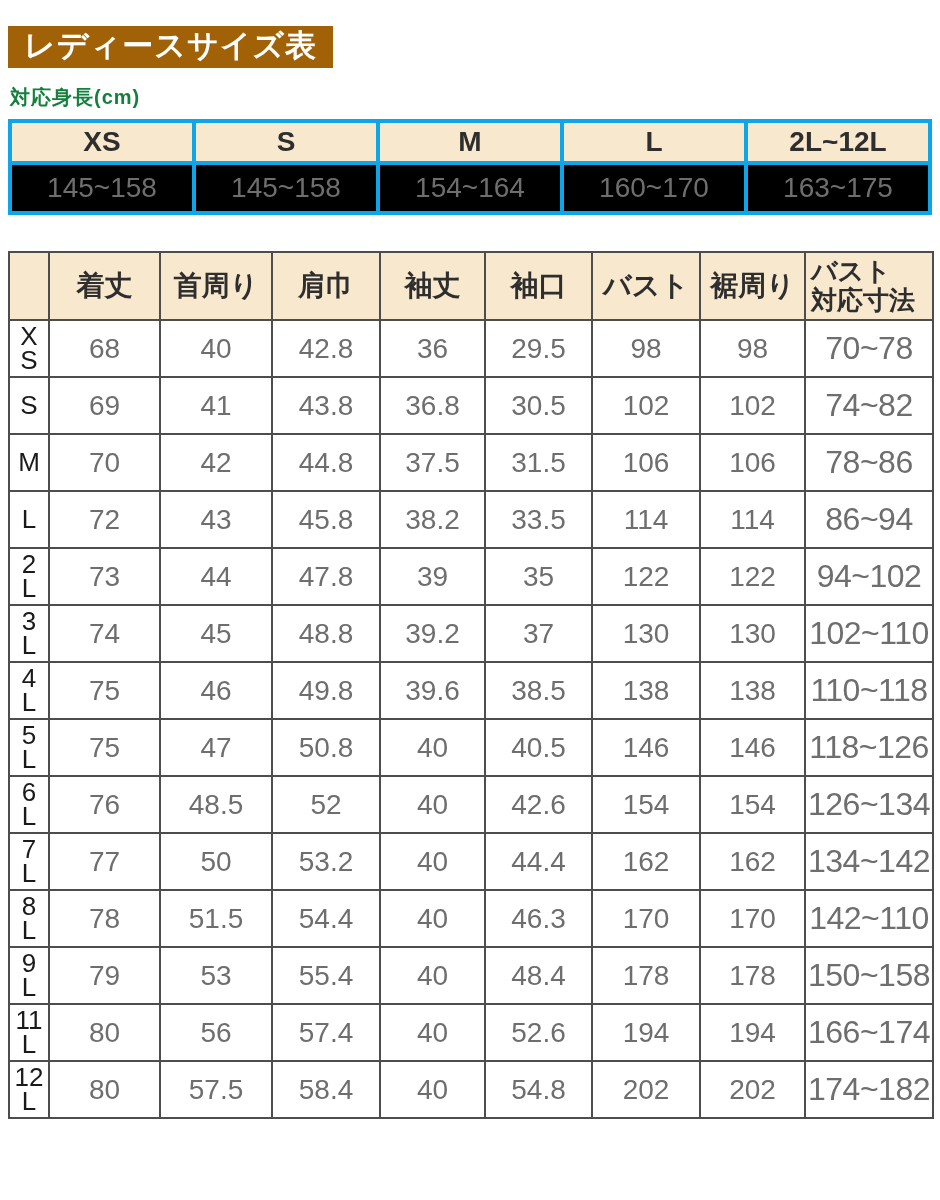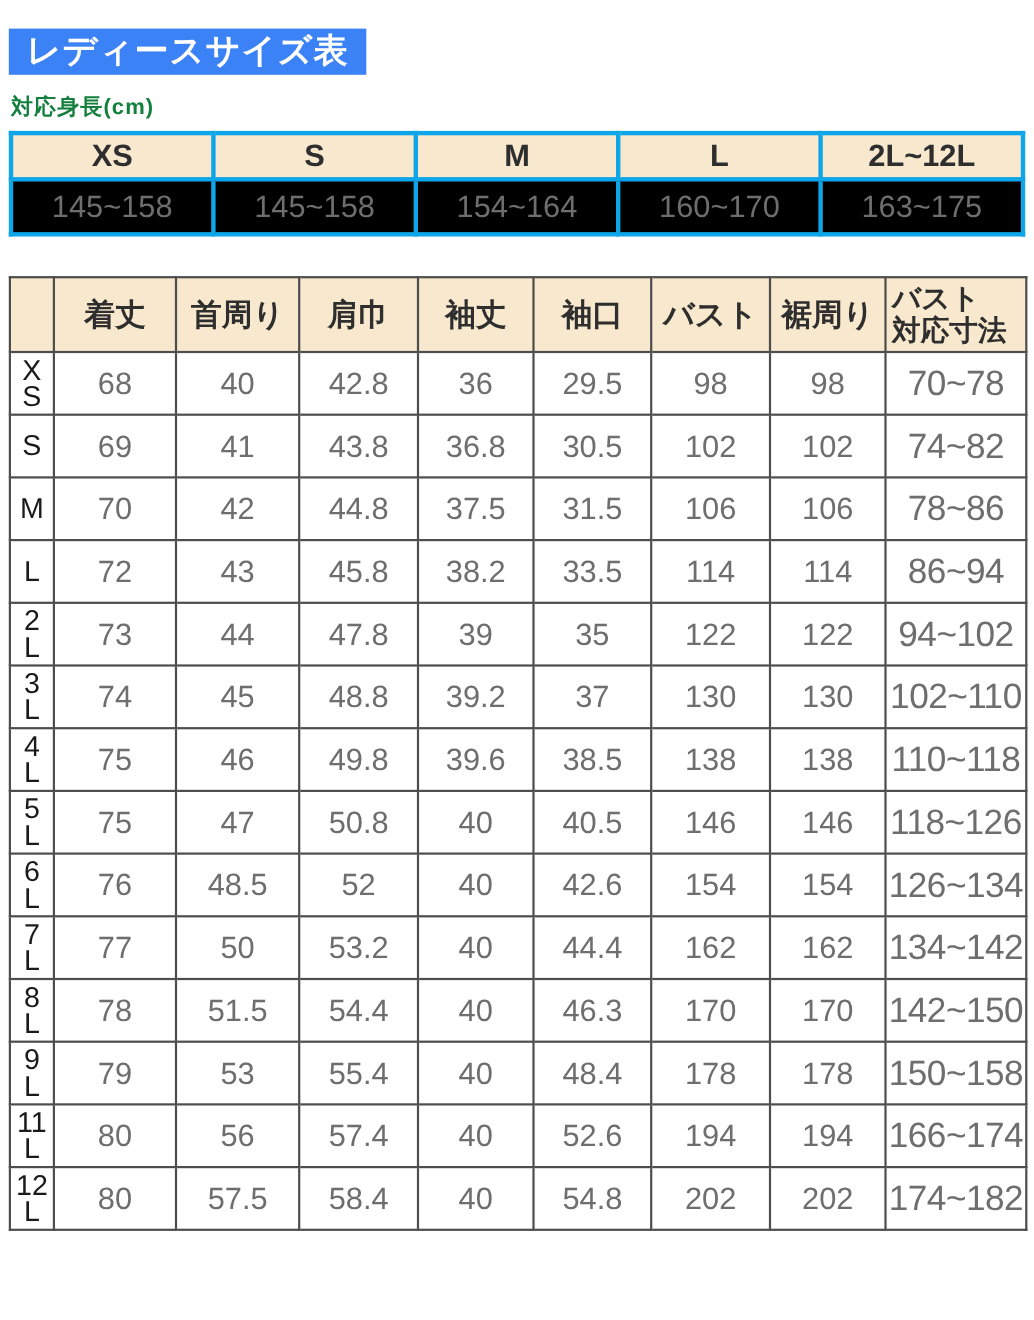--- a/index.html
+++ b/index.html
@@ -10,21 +10,21 @@
   }
   .page {
     width: 940px;
     height: 1200px;
     box-sizing: border-box;
     padding: 26px 8px 0 8px;
     background: #ffffff;
   }
   .title-bar {
     display: inline-block;
-    background: #3b82f6;
+    background: #a16207;
     color: #ffffff;
     font-size: 31px;
     font-weight: bold;
     line-height: 1.0;
     padding: 4px 16px 7px 16px;
     letter-spacing: 1px;
   }
   .subtitle {
     font-size: 20px;
     font-weight: bold;
@@ -285,21 +285,21 @@
         <tr>
           <th class="row-label">8
 L</th>
           <td>78</td>
           <td>51.5</td>
           <td>54.4</td>
           <td>40</td>
           <td>46.3</td>
           <td>170</td>
           <td>170</td>
-          <td class="range-cell">142~150</td>
+          <td class="range-cell">142~110</td>
         </tr>
         <tr>
           <th class="row-label">9
 L</th>
           <td>79</td>
           <td>53</td>
           <td>55.4</td>
           <td>40</td>
           <td>48.4</td>
           <td>178</td>

